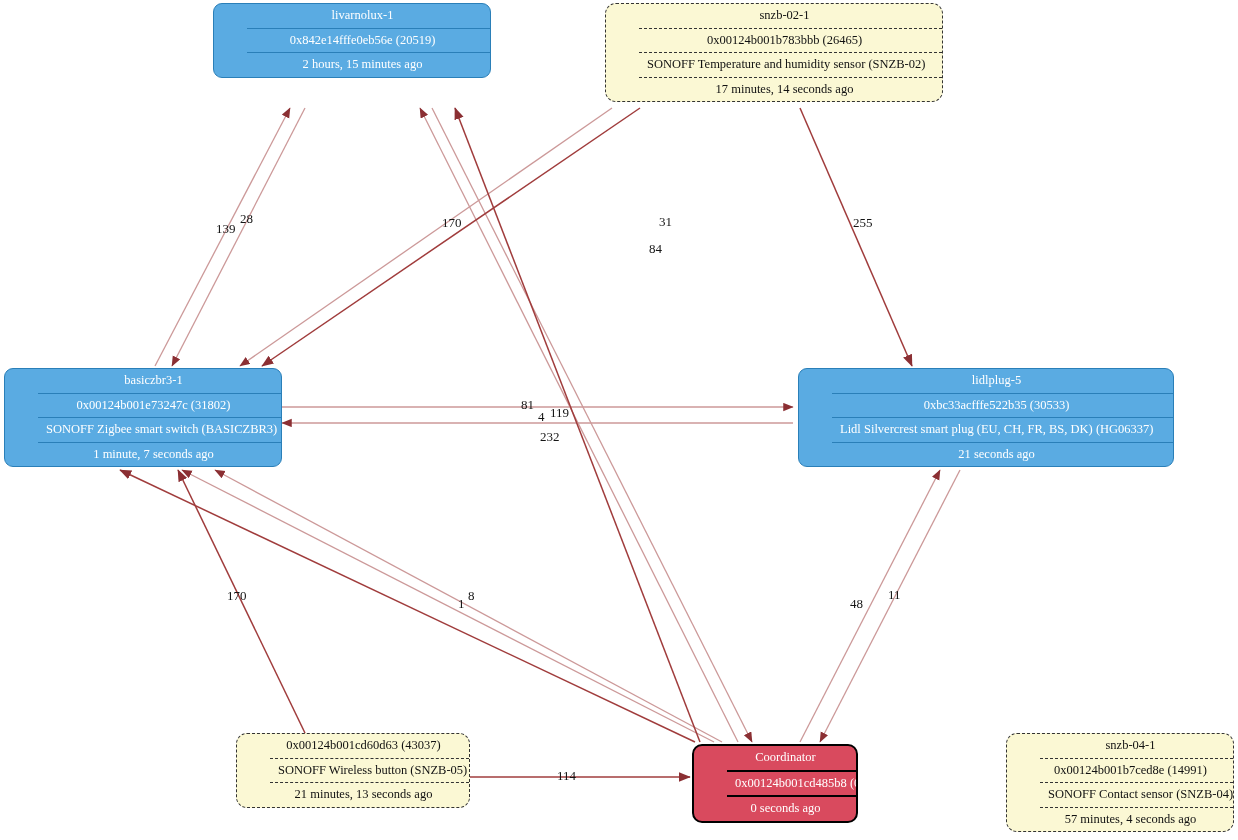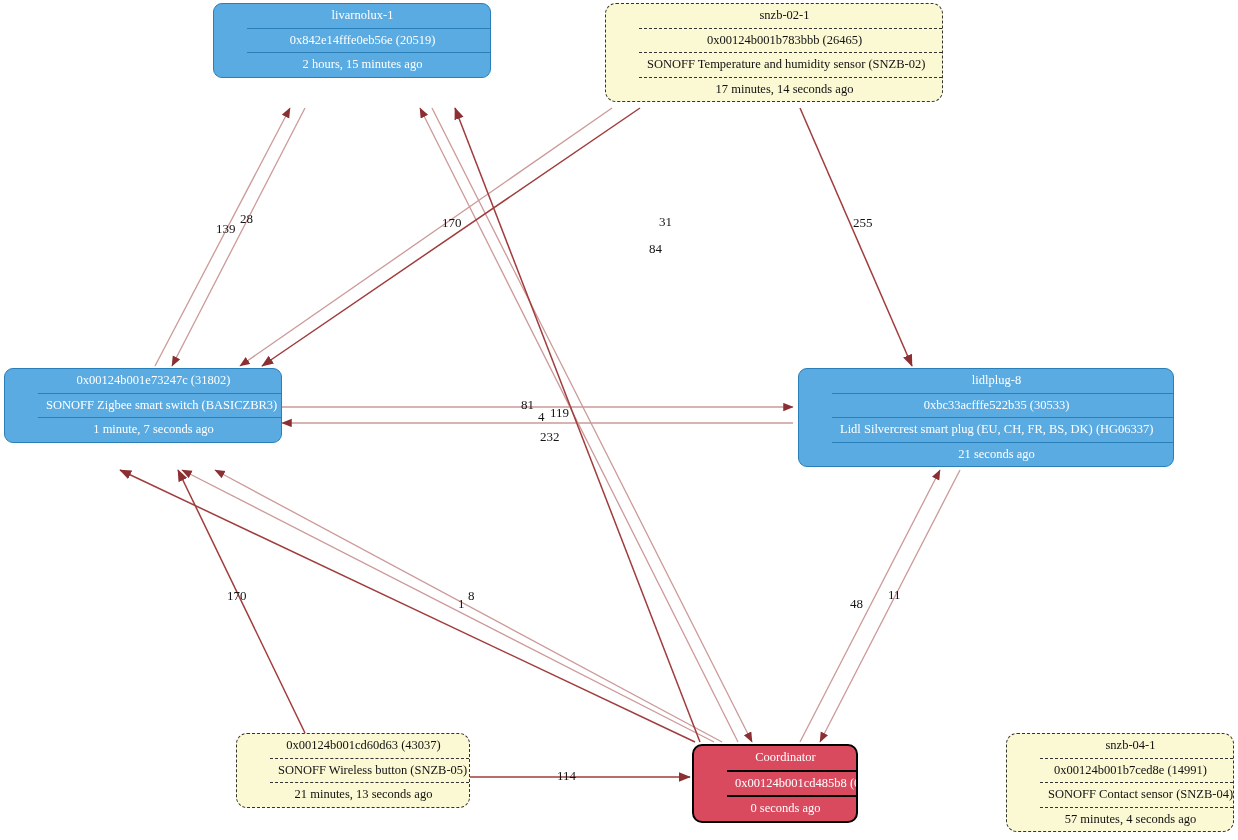--- a/index.html
+++ b/index.html
@@ -147,27 +147,28 @@
   </div>
 
   <div class="node enddevice" style="left:605px; top:3px; width:338px;">
     <div class="row">snzb-02-1</div>
     <div class="row">0x00124b001b783bbb (26465)</div>
     <div class="row">SONOFF Temperature and humidity sensor (SNZB-02)</div>
     <div class="row">17 minutes, 14 seconds ago</div>
   </div>
 
   <div class="node router" style="left:4px; top:368px; width:278px;">
+    <div class="row">basiczbr3-1</div>
     <div class="row">0x00124b001e73247c (31802)</div>
     <div class="row">SONOFF Zigbee smart switch (BASICZBR3)</div>
     <div class="row">1 minute, 7 seconds ago</div>
   </div>
 
   <div class="node router" style="left:798px; top:368px; width:376px;">
-    <div class="row">lidlplug-8</div>
+    <div class="row">lidlplug-5</div>
     <div class="row">0xbc33acfffe522b35 (30533)</div>
     <div class="row">Lidl Silvercrest smart plug (EU, CH, FR, BS, DK) (HG06337)</div>
     <div class="row">21 seconds ago</div>
   </div>
 
   <div class="node enddevice" style="left:236px; top:733px; width:234px;">
     <div class="row">0x00124b001cd60d63 (43037)</div>
     <div class="row">SONOFF Wireless button (SNZB-05)</div>
     <div class="row">21 minutes, 13 seconds ago</div>
   </div>

